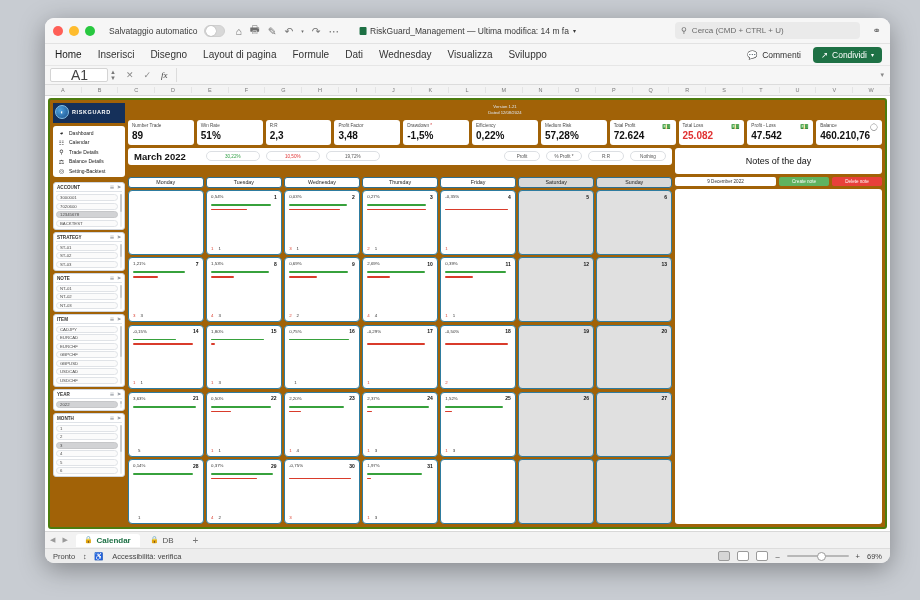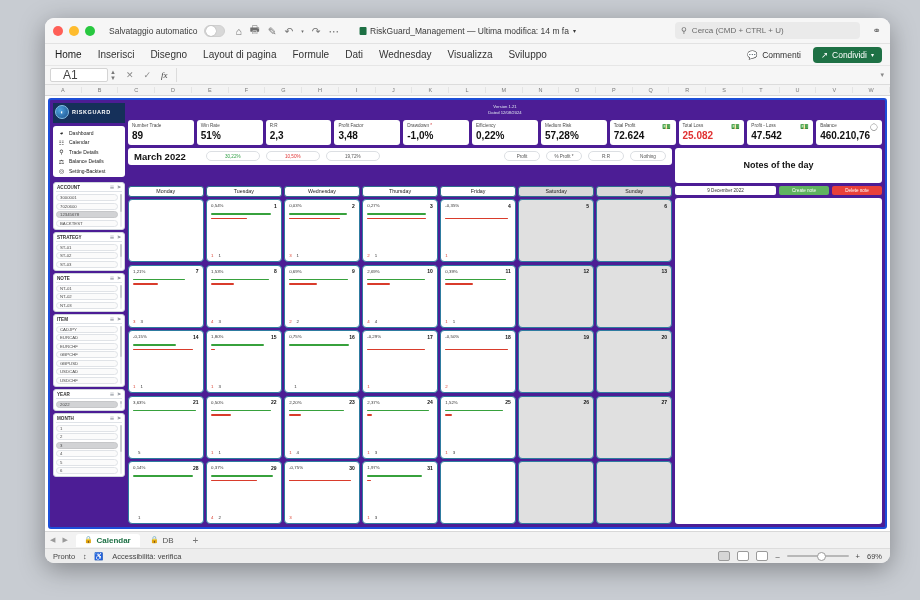--- a/index.html
+++ b/index.html
@@ -74,43 +74,43 @@
   }
 
   
   .formulabar {
     height: 19px; background: #f6f6f6; display: flex; align-items: center;
     border-bottom: 1px solid #dcdcdc; font-size: 8.5px; color: #444;
   }
   .namebox {
     width: 58px; height: 14px; margin-left: 5px; background: #fff;
     border: 1px solid #d4d4d4; border-radius: 2px; display: flex;
-    align-items: center; padding-left: 12px; font-size: 12px;
+    align-items: center; padding-left: 20px; font-size: 14px;
   }
   .spin { margin-left: 2px; font-size: 6px; color: #777; line-height: 6px; }
   .fbicons { display: flex; gap: 10px; margin-left: 10px; color: #8c8c8c; font-size: 9px; align-items: center; }
   .fx { font-style: italic; font-family: "Liberation Serif", serif; color: #444; }
   .fbinput { flex: 1; border-left: 1px solid #dcdcdc; height: 14px; margin-left: 8px; }
   .fb-caret { position: absolute; right: 6px; font-size: 7px; color: #888; }
 
   
   .colheader {
     height: 11px; background: #f3f3f3; border-bottom: 1px solid #d6d6d6;
     display: flex; font-size: 5.5px; color: #777; align-items: center;
   }
   .colheader .ch { flex: 1; text-align: center; border-right: 1px solid #e4e4e4; }
 
   
   .sheet { flex: 1; position: relative; background: #ffffff; overflow: hidden; }
 
   
   .app {
     position: absolute; left: 3px; top: 2px; right: 3px; bottom: 2px;
-    background: #4c1d95;
-    border: 2px solid #1d4ed8;
+    background: #a16207;
+    border: 2px solid #4d7c0f;
     border-radius: 3px;
     display: flex;
   }
 
   
   .leftpanel { width: 78px; display: flex; flex-direction: column; padding: 3px; gap: 3px; }
   .brand {
     background: #15305a; display: flex; align-items: center; gap: 3px;
     padding: 2px 2px 4px 2px;
   }
@@ -185,23 +185,23 @@
     padding: 1.5px 0; width: 54px; text-align: center; color: #555;
   }
   .pill.green { color: #2f9e44; }
   .pill.red { color: #e03131; }
   .pill.small { width: 36px; }
 
   .headzone { display: flex; gap: 3px; }
   .headzone .left { flex: 1; display: flex; flex-direction: column; gap: 3px; }
   .notes-col { width: 207px; display: flex; flex-direction: column; gap: 3px; }
   .notes-title {
-    background: #fff; border-radius: 3px; height: 35px;
+    background: #fff; border-radius: 3px; height: 26px;
     display: flex; align-items: center; justify-content: center;
-    font-size: 9px; font-weight: bold; color: #111;
+    font-size: 9px; font-weight: normal; color: #111;
   }
   .notes-ctl { display: flex; gap: 3px; height: 9px; }
   .note-date {
     flex: 1; background: #fff; border-radius: 2px; font-size: 4.6px;
     display: flex; align-items: center; justify-content: center; color: #333;
   }
   .btn-create {
     width: 50px; background: #5fb35f; color: #fff; font-size: 4.6px;
     border-radius: 2px; display: flex; align-items: center; justify-content: center;
   }
@@ -514,21 +514,21 @@
             <div class="kpi">
               <div class="kpi-label">R:R</div>
               <div class="kpi-value">2,3</div>
             </div>
             <div class="kpi">
               <div class="kpi-label">Profit Factor</div>
               <div class="kpi-value">3,48</div>
             </div>
             <div class="kpi">
               <div class="kpi-label">Drawdown<span class="kpi-star"> *</span></div>
-              <div class="kpi-value">-1,0%</div>
+              <div class="kpi-value">-1,5%</div>
             </div>
             <div class="kpi">
               <div class="kpi-label">Efficiency</div>
               <div class="kpi-value">0,22%</div>
             </div>
             <div class="kpi">
               <div class="kpi-label">Medium Risk</div>
               <div class="kpi-value">57,28%</div>
             </div>
             <div class="kpi">

